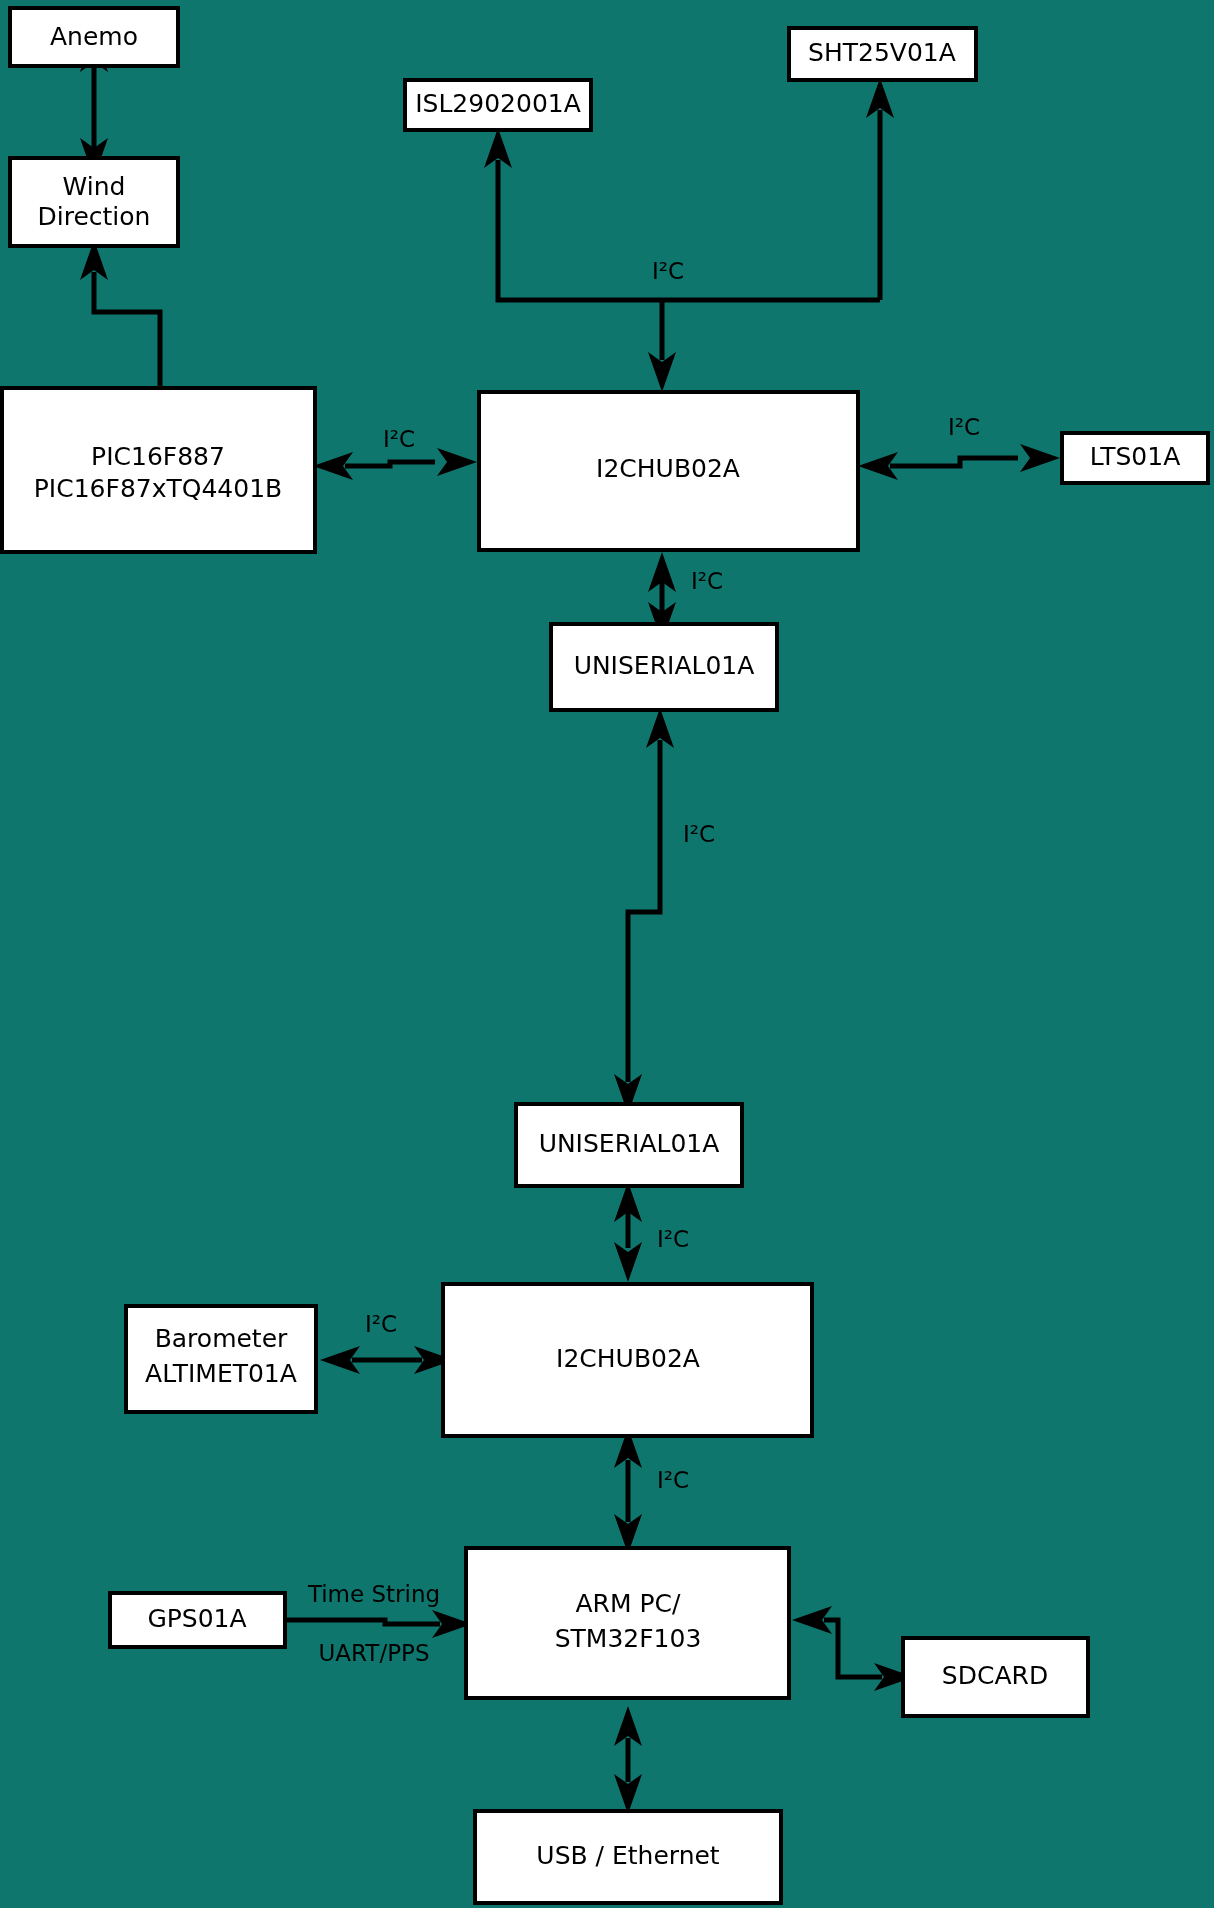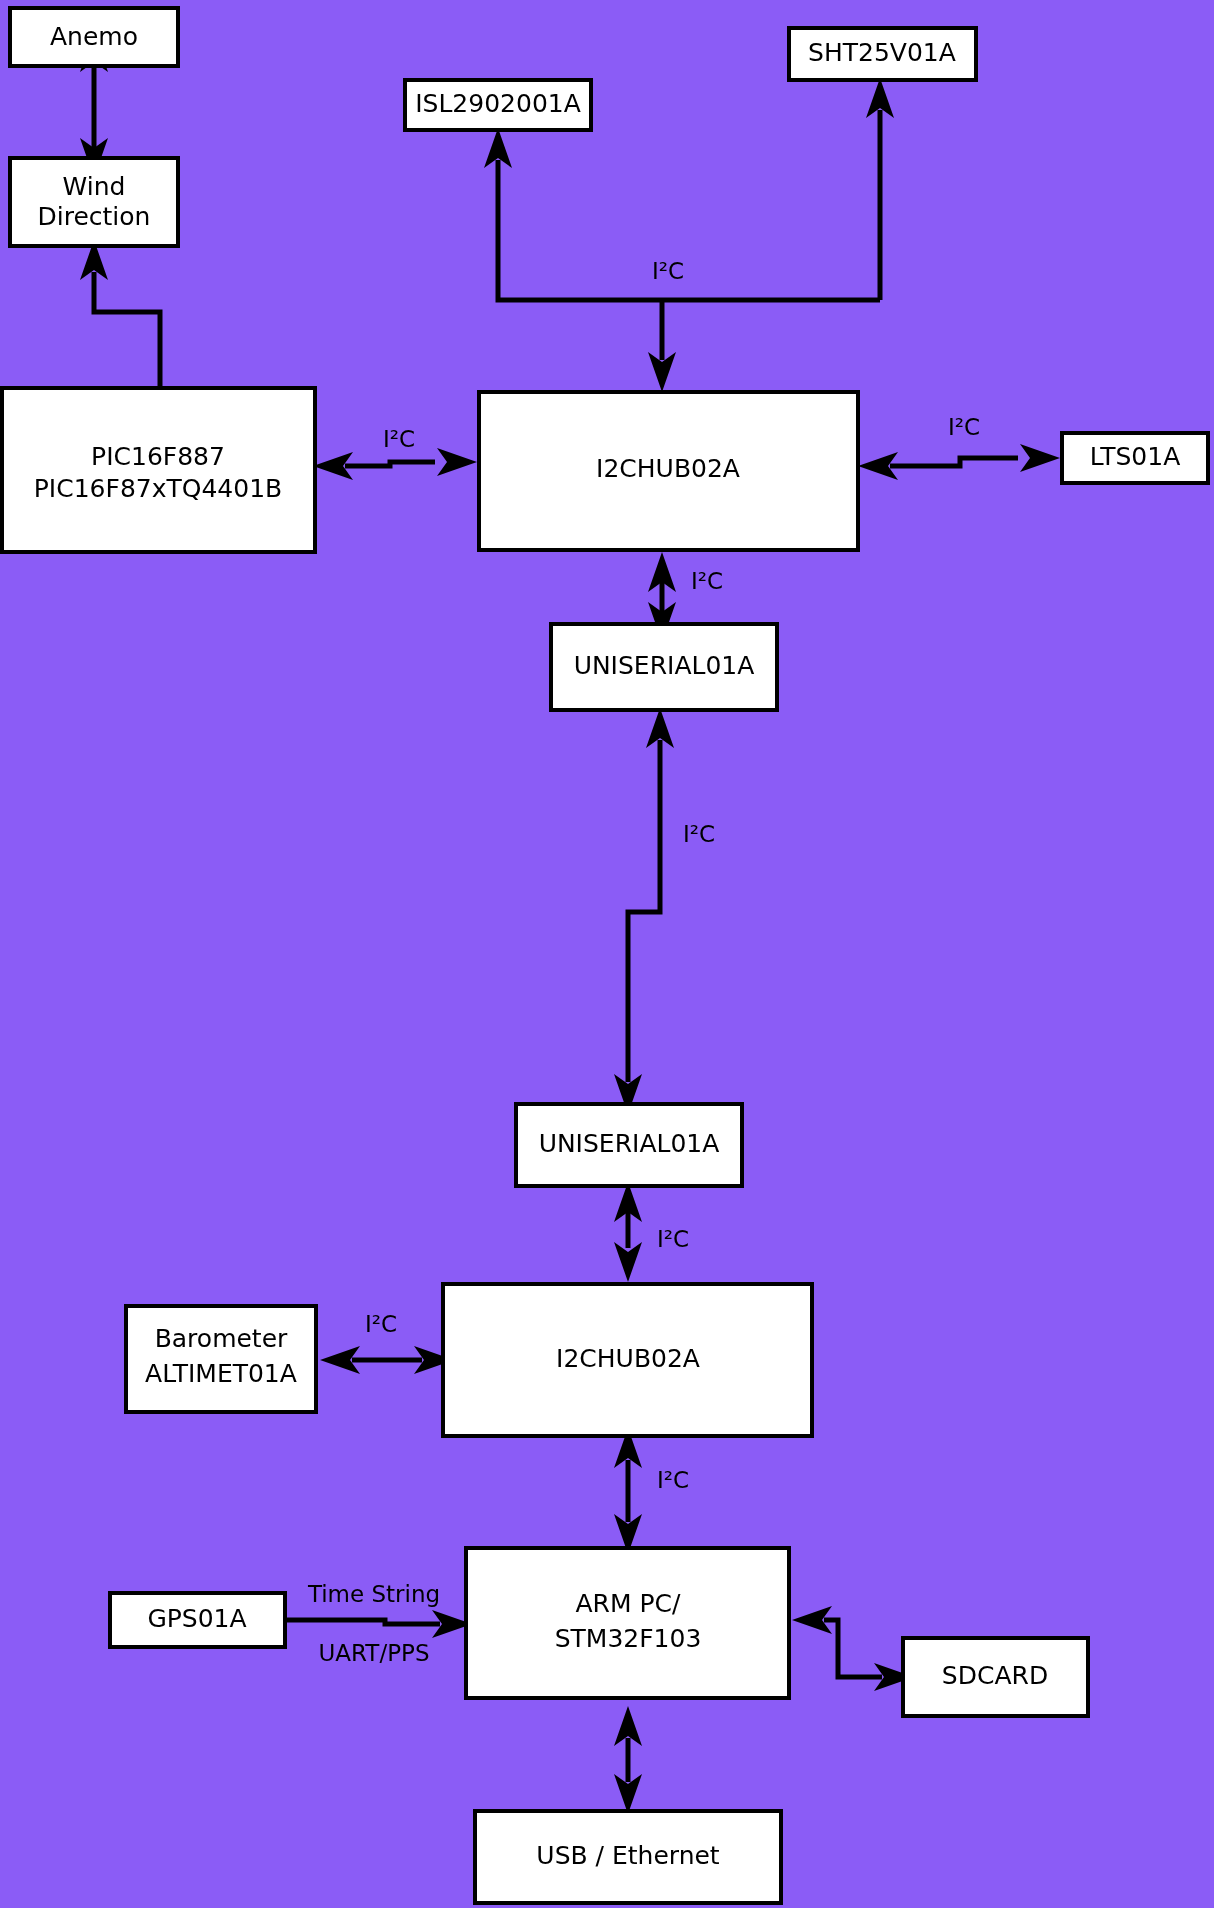--- a/index.html
+++ b/index.html
@@ -10,21 +10,21 @@
   body {
     width: 1214px;
     height: 1908px;
     font-family: "DejaVu Sans", "Liberation Sans", sans-serif;
   }
   #diagram-root {
     position: relative;
     width: 1214px;
     height: 1908px;
     overflow: hidden;
-    background: #8b5cf6;
+    background: #0f766e;
   }
   svg#diagram-svg {
     position: absolute;
     top: 0;
     left: 0;
     width: 1214px;
     height: 1908px;
     display: block;
   }
   .node-box {

